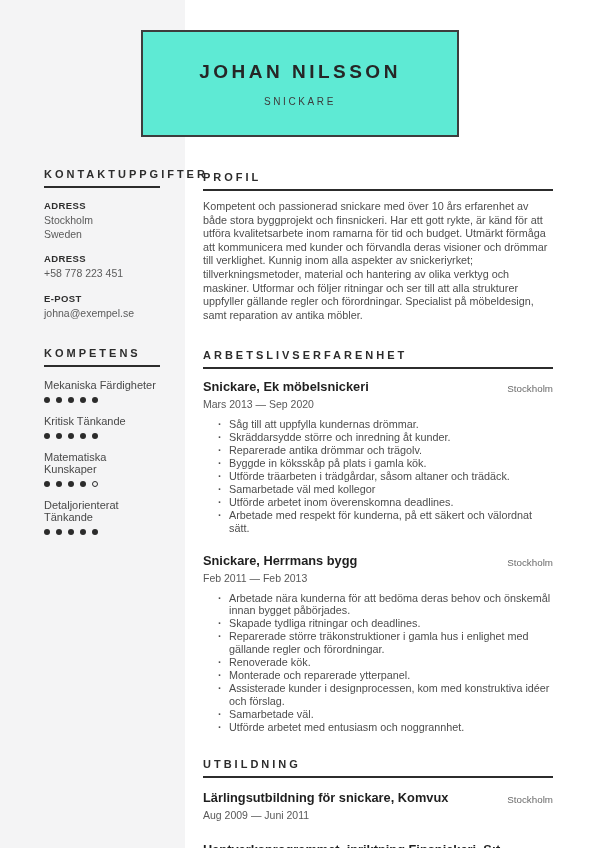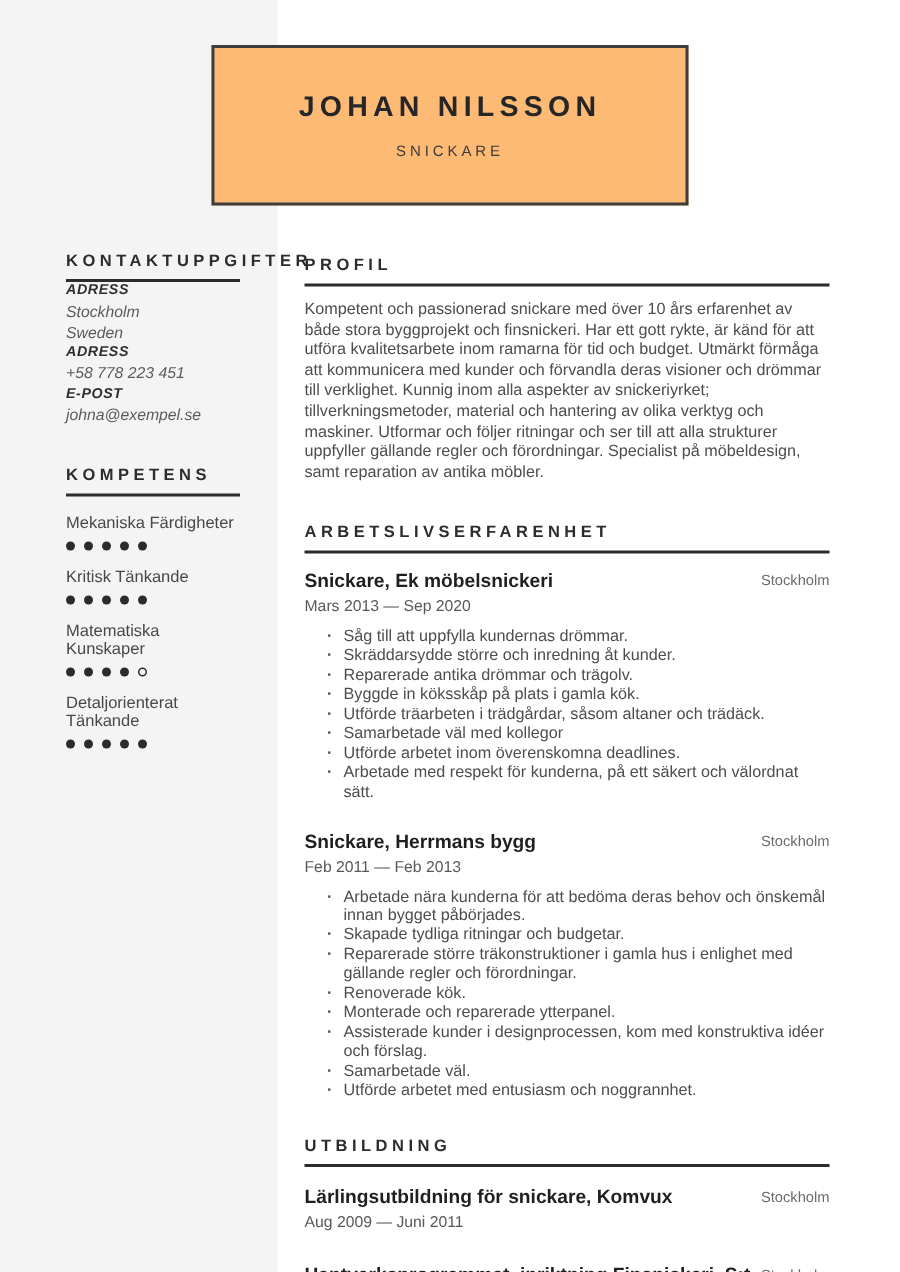--- a/index.html
+++ b/index.html
@@ -7,55 +7,55 @@
     width:600px;height:848px;
     font-family:"Liberation Sans",sans-serif;
     background:#ffffff;
     -webkit-font-smoothing:antialiased;
   }
   .page{position:relative;width:600px;height:848px;background:#ffffff;overflow:hidden;}
   .sidebar-bg{position:absolute;left:0;top:0;width:185px;height:848px;background:#f4f4f5;}
 
   .header-box{
     position:absolute;left:141px;top:30px;width:318px;height:107px;
-    background:#fdba74;border:2px solid #3d3d3d;box-sizing:border-box;
+    background:#5eead4;border:2px solid #3d3d3d;box-sizing:border-box;
     display:flex;flex-direction:column;align-items:center;justify-content:center;
     gap:13px;z-index:2;
   }
   .name{font-size:19px;font-weight:bold;letter-spacing:3.5px;color:#262626;white-space:nowrap;}
   .subtitle{font-size:10px;letter-spacing:2.6px;color:#3c3c3c;white-space:nowrap;}
 
   .content{position:absolute;left:0;top:0;width:600px;display:flex;padding-top:168px;box-sizing:border-box;z-index:1;}
   .sidebar{width:185px;box-sizing:border-box;padding:0 25px 0 44px;flex-shrink:0;}
   .main{flex:1;box-sizing:border-box;padding:3px 47px 0 18px;}
 
   h2.sec{
     font-size:11px;font-weight:bold;letter-spacing:3px;color:#2c2c2c;
     margin:0;padding-bottom:6px;border-bottom:2px solid #2c2c2c;white-space:nowrap;
   }
 
-  .contact-group{margin-top:0;font-style:italic;}
+  .contact-group{margin-top:12px;}
   .contact-label{font-size:9.5px;font-weight:bold;color:#2e2e2e;letter-spacing:0.4px;margin-bottom:3px;}
   .contact-line{font-size:10.5px;color:#5b5b5b;line-height:13.5px;}
 
   .skills-section{margin-top:27px;}
   .skill{margin-top:12px;}
   .skill-name{font-size:11px;color:#484848;margin-bottom:6px;}
   .dots{display:flex;gap:6px;}
   .dot{width:6px;height:6px;border-radius:50%;}
   .dot.filled{background:#2b2b2b;}
   .dot.open{background:transparent;border:1px solid #2b2b2b;box-sizing:border-box;}
 
   .profile-text{margin-top:9px;font-size:10.8px;line-height:13.6px;color:#4d4d4d;}
   .section-exp{margin-top:27px;}
   .section-edu{margin-top:25px;}
 
   .job{margin-top:10px;}
   .job + .job{margin-top:18px;}
-  .entry-head{display:flex;justify-content:space-between;align-items:flex-start;}
+  .entry-head{display:flex;justify-content:space-between;align-items:center;}
   .entry-title{font-size:12.8px;font-weight:bold;color:#1f1f1f;line-height:16px;max-width:330px;}
   .entry-loc{font-size:9.8px;color:#6b6b6b;padding-top:3px;flex-shrink:0;}
   .entry-period{font-size:10.5px;color:#585858;margin-top:3px;}
 
   ul.bullets{margin:8px 0 0 0;padding-left:26px;list-style:none;}
   ul.bullets li{font-size:10.8px;color:#4d4d4d;line-height:12.9px;position:relative;}
   ul.bullets li::before{content:"·";position:absolute;left:-11px;top:0;color:#4d4d4d;font-weight:bold;}
 
   .edu{margin-top:12px;}
   .edu + .edu{margin-top:21px;}
@@ -169,21 +169,21 @@
         </div>
 
         <div class="job">
           <div class="entry-head">
             <div class="entry-title">Snickare, Herrmans bygg</div>
             <div class="entry-loc">Stockholm</div>
           </div>
           <div class="entry-period">Feb 2011 — Feb 2013</div>
           <ul class="bullets">
             <li>Arbetade nära kunderna för att bedöma deras behov och önskemål innan bygget påbörjades.</li>
-            <li>Skapade tydliga ritningar och budgetar.</li>
+            <li>Skapade tydliga ritningar och deadlines.</li>
             <li>Reparerade större träkonstruktioner i gamla hus i enlighet med gällande regler och förordningar.</li>
             <li>Renoverade kök.</li>
             <li>Monterade och reparerade ytterpanel.</li>
             <li>Assisterade kunder i designprocessen, kom med konstruktiva idéer och förslag.</li>
             <li>Samarbetade väl.</li>
             <li>Utförde arbetet med entusiasm och noggrannhet.</li>
           </ul>
         </div>
       </div>
 

